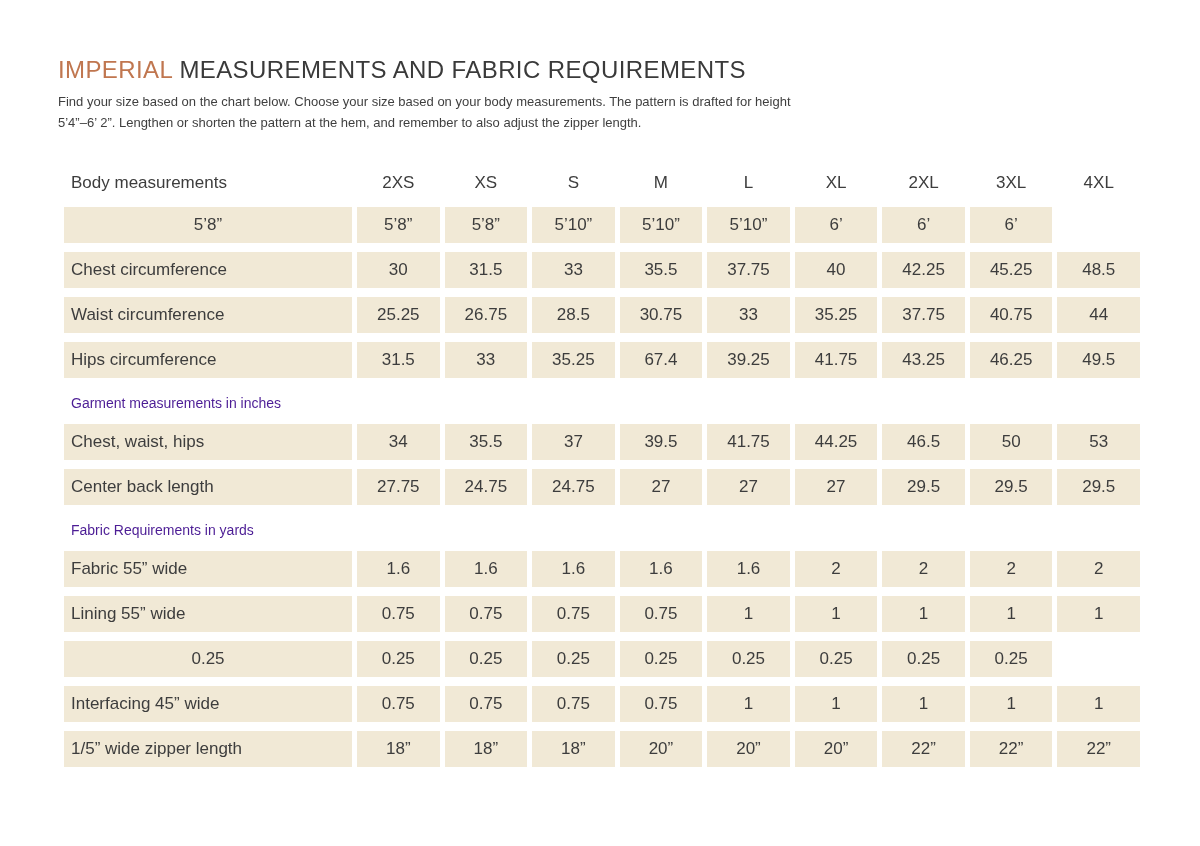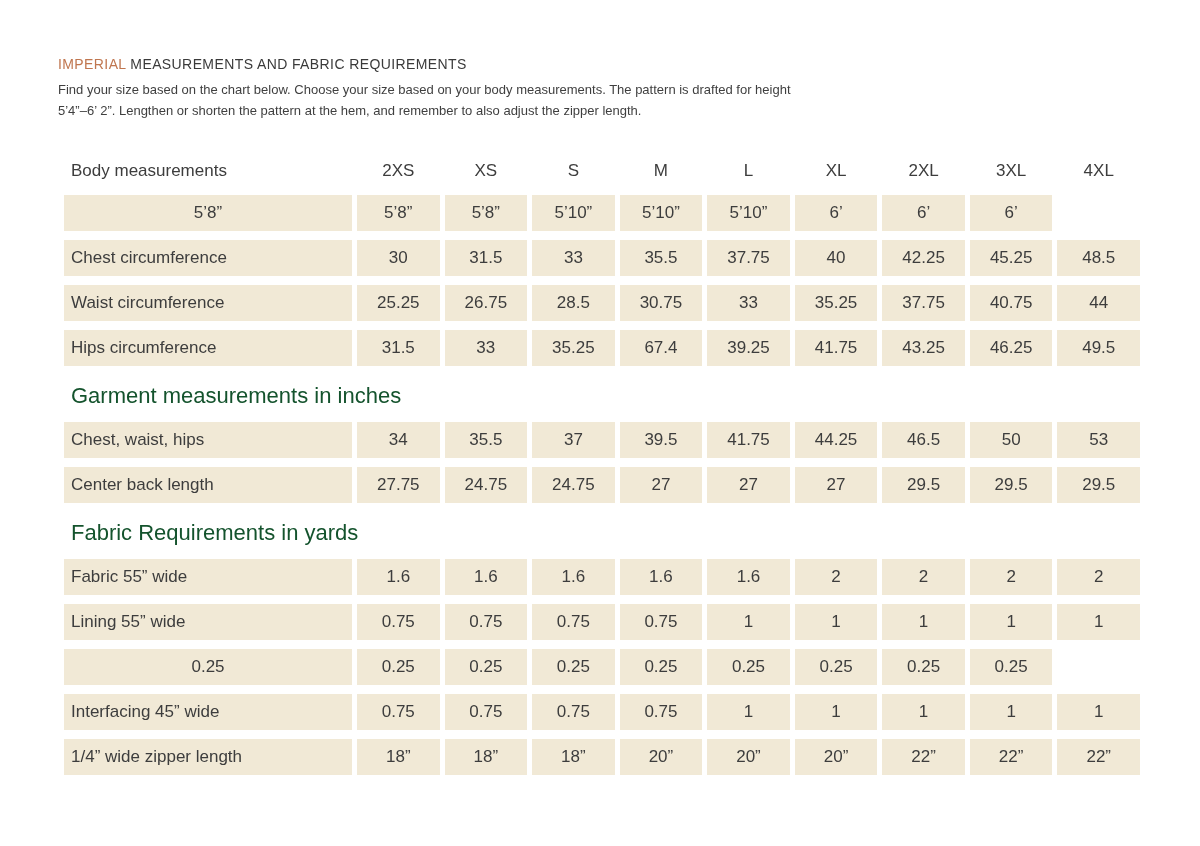--- a/index.html
+++ b/index.html
@@ -8,21 +8,21 @@
     width: 1200px;
     height: 846px;
     font-family: "Liberation Sans", "DejaVu Sans", sans-serif;
     color: #3d3d3d;
     overflow: hidden;
   }
   .page { width: 1200px; height: 846px; background: #ffffff; position: relative; }
 
   .title {
     margin: 56px 0 0 58px;
-    font-size: 14px;
+    font-size: 24px;
     letter-spacing: 0.4px;
     font-weight: 500;
     color: #3a3a3a;
     white-space: nowrap;
   }
   .title .accent { color: #c0764f; }
 
   .subtitle {
     margin: 7px 0 0 58px;
     font-size: 13px;
@@ -54,22 +54,22 @@
     font-size: 17px;
     color: #3d3d3d;
     white-space: nowrap;
   }
   .cell.label {
     justify-content: flex-start;
     padding-left: 7px;
   }
 
   .section-heading {
-    font-size: 22px;
-    color: #14532d;
+    font-size: 14px;
+    color: #4c1d95;
     margin: 17px 0 13px 7px;
   }
 </style>
 </head>
 <body>
 
 <div class="page">
 
   <h1 class="title"><span class="accent">IMPERIAL</span><span> MEASUREMENTS AND FABRIC REQUIREMENTS</span></h1>
 
@@ -207,21 +207,21 @@
         <div class="cell">0.75</div>
         <div class="cell">0.75</div>
         <div class="cell">0.75</div>
         <div class="cell">1</div>
         <div class="cell">1</div>
         <div class="cell">1</div>
         <div class="cell">1</div>
         <div class="cell">1</div>
       </div>
       <div class="t-row">
-    <div class="cell label">1/4” wide zipper length</div>
+    <div class="cell label">1/5” wide zipper length</div>
   <div class="cell">18”</div>
         <div class="cell">18”</div>
         <div class="cell">18”</div>
         <div class="cell">20”</div>
         <div class="cell">20”</div>
         <div class="cell">20”</div>
         <div class="cell">22”</div>
         <div class="cell">22”</div>
         <div class="cell">22”</div>
       </div>

